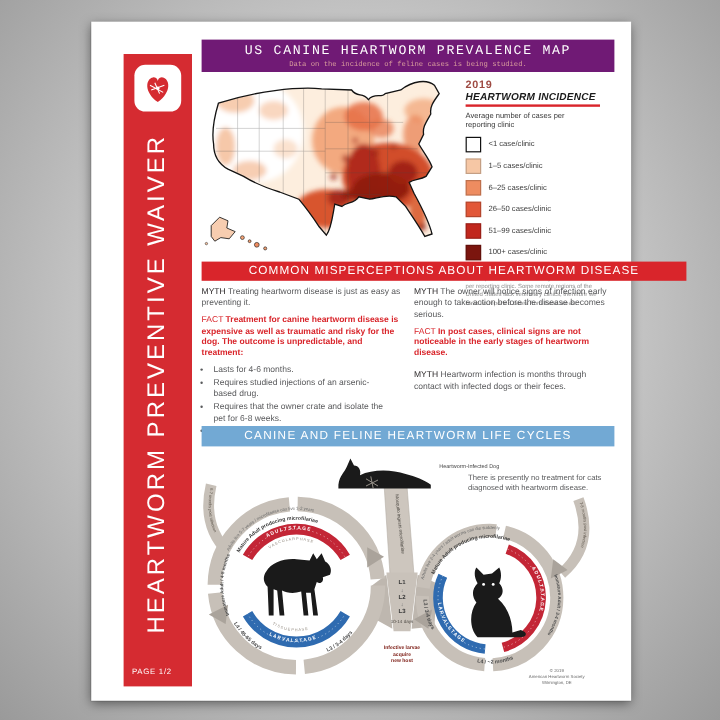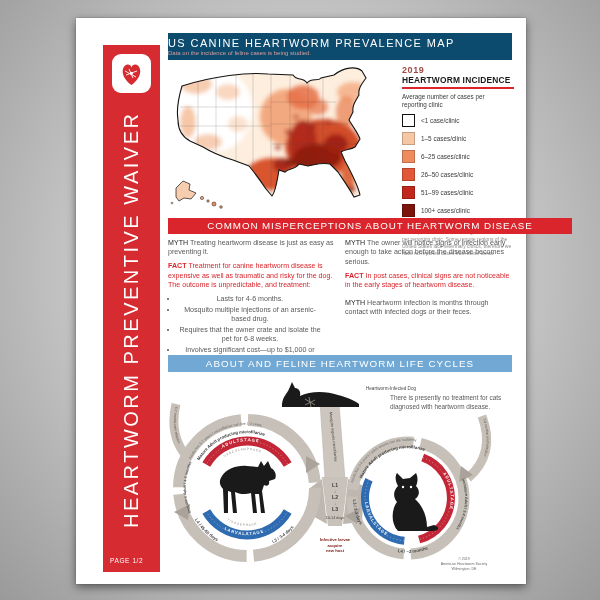--- a/index.html
+++ b/index.html
@@ -17,47 +17,47 @@
   .sidebar{position:absolute;left:27px;top:27px;width:57px;height:527px;background:#d52b31;}
   .logo{position:absolute;left:9px;top:9px;width:39px;height:39px;background:#fff;border-radius:9px;}
   .vtitle{
     position:absolute;left:0;right:0;top:56px;bottom:34px;
     display:flex;align-items:center;justify-content:center;
     writing-mode:vertical-rl;transform:rotate(180deg);
     color:#fff;font-size:20px;letter-spacing:2.5px;font-weight:400;white-space:nowrap;
   }
   .pagenum{position:absolute;left:7px;bottom:8px;color:#fff;font-size:6.5px;letter-spacing:.6px;}
   
-  .banner1{position:absolute;left:92px;top:15px;width:344px;height:27px;background:#0c4a6e;color:#fff;text-align:left;}
+  .banner1{position:absolute;left:92px;top:15px;width:344px;height:27px;background:#701a75;color:#fff;text-align:center;font-family:Liberation Mono, monospace;}
   .banner1 .t{font-size:11px;letter-spacing:1.4px;padding-top:4px;font-weight:400;}
   .banner1 .s{font-size:6px;color:#d89c9c;margin-top:1px;}
   .banner2{position:absolute;left:92px;top:200px;width:404px;height:16px;background:#d9252b;color:#fff;
     font-size:9.8px;letter-spacing:.9px;text-align:center;line-height:16px;font-weight:400;}
   .banner3{position:absolute;left:92px;top:337px;width:344px;height:17px;background:#72a9d4;color:#fff;
     font-size:9.8px;letter-spacing:1.1px;text-align:center;line-height:17px;font-weight:400;}
   
   .mapsvg{position:absolute;left:92px;top:44px;width:226px;height:154px;}
-  .legend{position:absolute;left:326px;top:47px;width:112px;}
+  .legend{position:absolute;left:312px;top:47px;width:112px;}
   .lg-year{font-size:9px;font-weight:bold;color:#9e4a42;letter-spacing:.6px;}
-  .lg-title{font-size:8.4px;font-weight:bold;color:#1a1a1a;letter-spacing:.2px;}
+  .lg-title{font-size:8.4px;font-weight:bold;color:#1a1a1a;letter-spacing:.2px;font-style:italic;}
   .lg-rule{height:2.5px;background:#d9252b;margin:1.5px 0 4px 0;}
   .lg-sub{font-size:6.3px;color:#3a3a3a;line-height:1.3;margin-bottom:5px;width:86px;}
   .lg-row{display:flex;align-items:center;gap:6px;margin-bottom:5px;}
   .swatch{width:13px;height:13px;flex:0 0 13px;border:1px solid rgba(0,0,0,.2);box-sizing:border-box;}
   .swatch.first{border:1px solid #111;}
   .lg-label{font-size:6.4px;color:#3a3a3a;}
   .lg-note{font-size:5px;color:#8a8a8a;line-height:1.4;margin-top:3px;}
   
   .cols{position:absolute;left:92px;top:221px;width:344px;display:flex;gap:11px;}
   .col{width:166px;font-size:7.1px;line-height:1.32;color:#58595b;}
   .col p{margin:0 0 4.5px 0;}
   .lbl-myth{font-weight:normal;color:#231f20;}
-  .lbl-fact{font-weight:bold;color:#d9252b;}
-  .fact-text{font-weight:normal;color:#d9252b;}
-  .col ul{margin:0 12px 0 3px;padding-left:7px;text-align:center;}
+  .lbl-fact{font-weight:normal;color:#d9252b;}
+  .fact-text{font-weight:bold;color:#d9252b;}
+  .col ul{margin:0 12px 0 3px;padding-left:7px;}
   .col li{margin-bottom:1.5px;}
   .gap{height:4px;}
   
   .cyclesvg{position:absolute;left:92px;top:358px;width:344px;height:202px;}
 </style>
 </head>
 <body>
 
 <div class="page">
 
@@ -183,37 +183,37 @@
   <div class="banner2">COMMON MISPERCEPTIONS ABOUT HEARTWORM DISEASE</div>
 
   <div class="cols">
     <div class="col">
       <p><span class="lbl-myth">MYTH</span>
          <span>Treating heartworm disease is just as easy as preventing it.</span></p>
       <p><span class="lbl-fact">FACT</span>
          <span class="fact-text">Treatment for canine heartworm disease is expensive as well as traumatic and risky for the dog. The outcome is unpredictable, and treatment:</span></p>
       <ul>
         <li>Lasts for 4-6 months.</li>
-        <li>Mosquito multiple injections of an arsenic-based drug.</li>
+        <li>Requires studied injections of an arsenic-based drug.</li>
         <li>Requires that the owner crate and isolate the pet for 6-8 weeks.</li>
         <li>Involves significant cost—up to $1,000 or more.</li>
       </ul>
     </div>
     <div class="col">
       <p><span class="lbl-myth">MYTH</span>
          <span>The owner will notice signs of infection early enough to take action before the disease becomes serious.</span></p>
       <p><span class="lbl-fact">FACT</span>
          <span class="fact-text">In post cases, clinical signs are not noticeable in the early stages of heartworm disease.</span></p>
       <div class="gap"></div>
       <p><span class="lbl-myth">MYTH</span>
          <span>Heartworm infection is months through contact with infected dogs or their feces.</span></p>
     </div>
   </div>
 
-  <div class="banner3">ABOUT AND FELINE HEARTWORM LIFE CYCLES</div>
+  <div class="banner3">CANINE AND FELINE HEARTWORM LIFE CYCLES</div>
 
   <svg class="cyclesvg" viewBox="0 0 344 202">
     <defs>
       <path id="dogTopOuter" d="M18.1,95.7 A63,63 0 0 1 139.9,95.7"></path>
       <path id="dogTopBold" d="M25.9,97.8 A55,55 0 0 1 132.1,97.8"></path>
       <path id="dogRed" d="M38.3,88.5 A47,47 0 0 1 119.7,88.5"></path>
       <path id="dogTopInner" d="M49.9,87.6 A38,38 0 0 1 108.1,87.6"></path>
       <path id="dogBlue" d="M38.3,135.5 A47,47 0 0 0 119.7,135.5"></path>
       <path id="dogBottomOuter" d="M21.7,132.9 A61,61 0 0 0 136.3,132.9"></path>
       <path id="dogBottomInner" d="M49.9,136.4 A38,38 0 0 0 108.1,136.4"></path>

